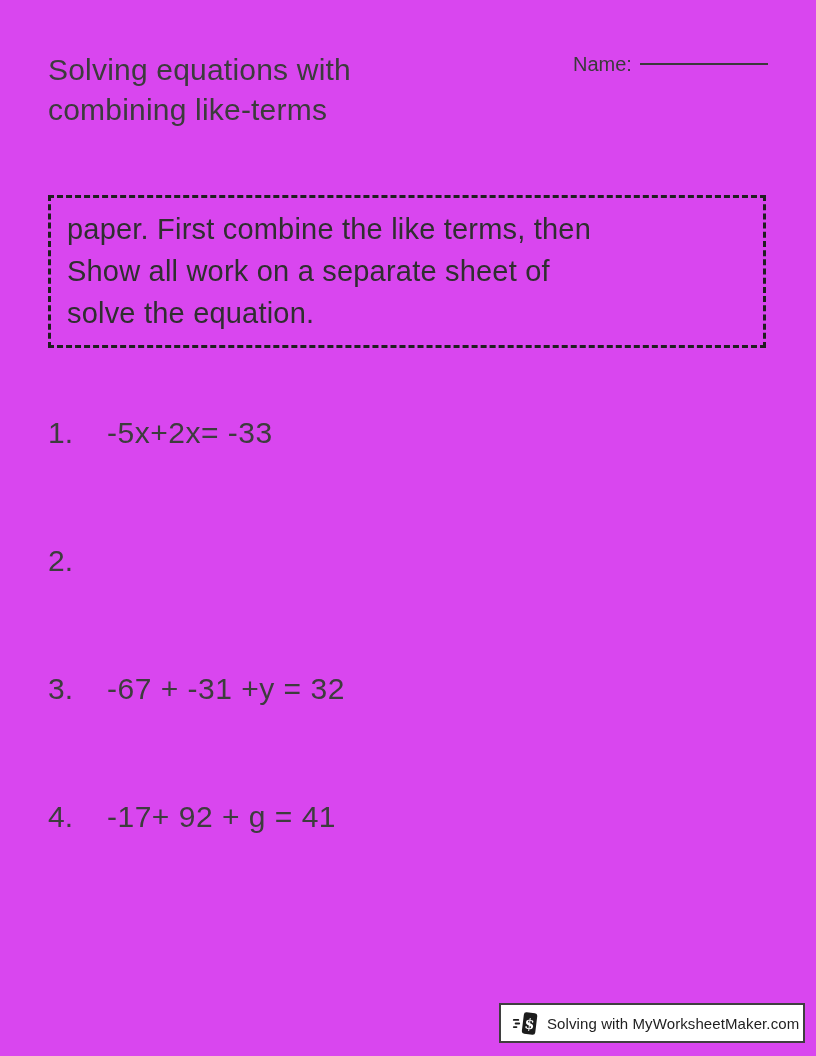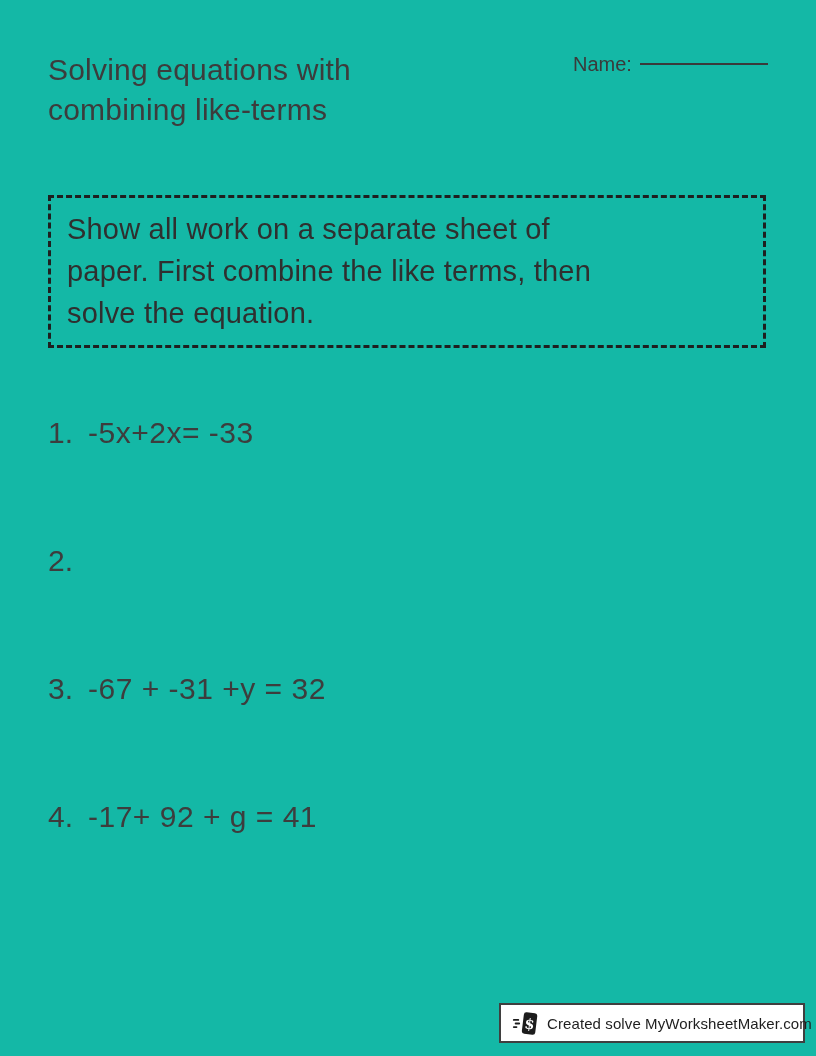--- a/index.html
+++ b/index.html
@@ -4,21 +4,21 @@
 <style>
   html, body {
     margin: 0;
     padding: 0;
     background: #ffffff;
   }
   .page {
     position: relative;
     width: 816px;
     height: 1056px;
-    background: #14b8a6;
+    background: #d946ef;
     overflow: hidden;
     font-family: "Liberation Sans", sans-serif;
   }
 
   
   .title {
     position: absolute;
     left: 48px;
     top: 50px;
     font-size: 30px;
@@ -78,20 +78,21 @@
     font-size: 30px;
     line-height: 38px;
   }
   .problem-number {
     width: 40px;
     flex-shrink: 0;
   }
   .problem-equation {
     letter-spacing: 0.5px;
     white-space: nowrap;
+    margin-left: 19px;
   }
 
   
   .footer-credit {
     position: absolute;
     left: 499px;
     top: 1003px;
     width: 306px;
     height: 40px;
     box-sizing: border-box;
@@ -122,22 +123,22 @@
     <div>Solving equations with</div>
     <div>combining like-terms</div>
   </div>
 
   <div class="name-row">
     <span class="name-label">Name:</span>
     <span class="name-line"></span>
   </div>
 
   <div class="instructions-box">
+    <div class="instruction-line">paper. First combine the like terms, then</div>
     <div class="instruction-line">Show all work on a separate sheet of</div>
-    <div class="instruction-line">paper. First combine the like terms, then</div>
     <div class="instruction-line">solve the equation.</div>
   </div>
 
   <div class="problem-row" style="top:414px">
     <span class="problem-number">1.</span>
     <span class="problem-equation">-5x+2x= -33</span>
   </div>
   <div class="problem-row" style="top:542px">
     <span class="problem-number">2.</span>
   </div>
@@ -155,16 +156,16 @@
       <g fill="#1c1c1c">
         <rect x="1" y="10" width="7" height="2" rx="1"></rect>
         <rect x="3" y="14" width="6" height="2" rx="1"></rect>
         <rect x="1" y="18" width="5" height="2" rx="1"></rect>
       </g>
       <g transform="rotate(7 19 15)">
         <rect x="12" y="3" width="15" height="24" rx="3" fill="#1c1c1c"></rect>
         <text x="19.5" y="21" text-anchor="middle" font-size="16" font-weight="bold" fill="#ffffff" font-family="DejaVu Serif, serif">$</text>
       </g>
     </svg>
-    <span class="footer-credit-text">Created solve MyWorksheetMaker.com</span>
+    <span class="footer-credit-text">Solving with MyWorksheetMaker.com</span>
   </div>
 
 </div>
 
 </body></html>

